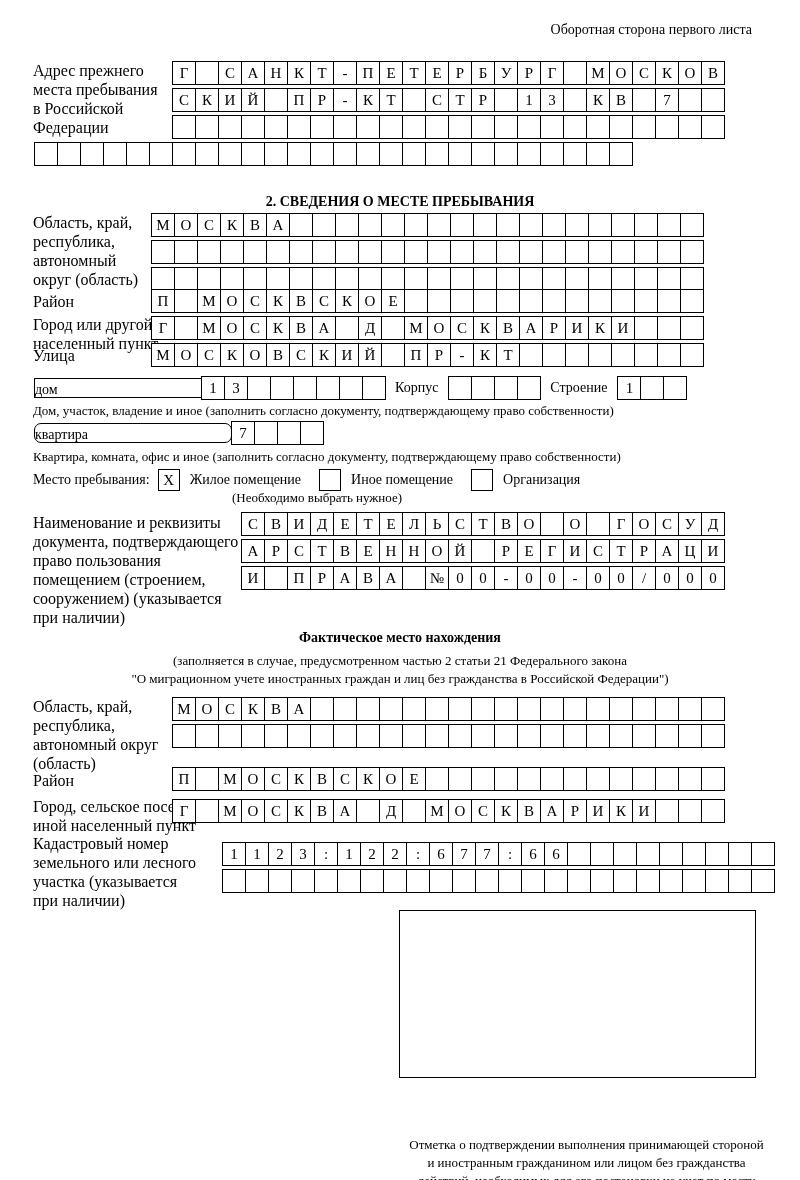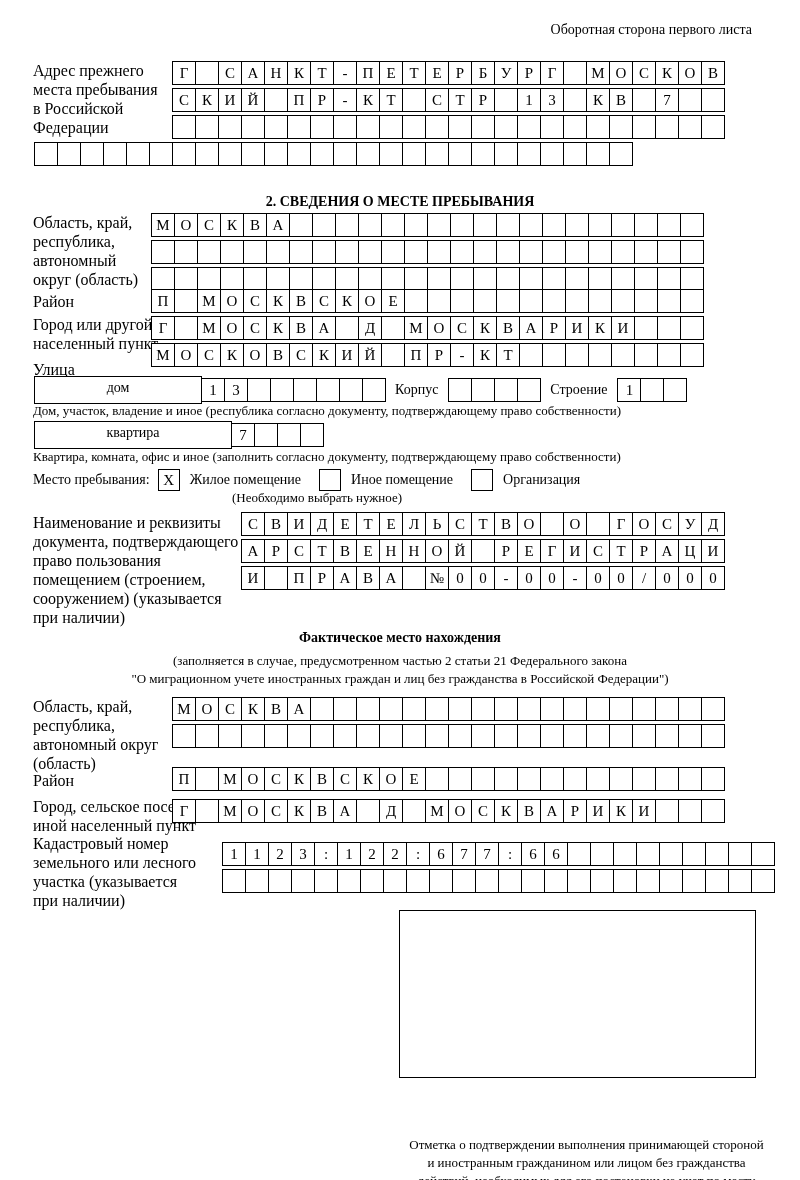--- a/index.html
+++ b/index.html
@@ -59,23 +59,22 @@
     margin-right: -1px;
     box-sizing: border-box;
     text-align: center;
     line-height: 22px;
     font-size: 15px;
     font-family: "Liberation Serif", serif;
     background: #fff;
   }
   .wide-label-box {
     border: 1px solid #000;
-    height: 28px;
+    height: 20px;
     box-sizing: border-box;
-    text-align: center;
     line-height: 22px;
     font-size: 14px;
     margin-right: -1px;
     background: #fff;
   }
   .inline-label {
     font-size: 14px;
     line-height: 24px;
     padding: 0 10px;
     white-space: nowrap;
@@ -359,21 +358,21 @@
       <div class="cell">А</div>
       <div class="cell">Р</div>
       <div class="cell">И</div>
       <div class="cell">К</div>
       <div class="cell">И</div>
       <div class="cell"></div>
       <div class="cell"></div>
       <div class="cell"></div>
     </div>
 
-  <div class="lbl" style="left:33px; top:360px;">Улица</div>
+  <div class="lbl" style="left:33px; top:346px;">Улица</div>
   <div class="row" id="s2-street" style="left:151px; top:343px;">
       <div class="cell">М</div>
       <div class="cell">О</div>
       <div class="cell">С</div>
       <div class="cell">К</div>
       <div class="cell">О</div>
       <div class="cell">В</div>
       <div class="cell">С</div>
       <div class="cell">К</div>
       <div class="cell">И</div>
@@ -414,24 +413,24 @@
         <div class="cell"></div>
       </div>
     <span class="inline-label">Строение</span>
     <div class="row" id="s2-stroenie" style="position:relative;">
         <div class="cell">1</div>
         <div class="cell"></div>
         <div class="cell"></div>
       </div>
   </div>
 
-  <div class="lbl small" style="left:33px; top:401px;">Дом, участок, владение и иное (республика согласно документу, подтверждающему право собственности)</div>
+  <div class="lbl small" style="left:33px; top:401px;">Дом, участок, владение и иное (заполнить согласно документу, подтверждающему право собственности)</div>
 
   <div class="flexrow" style="left:34px; top:421px;">
-    <div class="wide-label-box" style="width:198px;">квартира</div>
+    <div class="wide-label-box" style="width:198px;border-radius:7px;">квартира</div>
     <div class="row" id="s2-flat" style="position:relative;">
         <div class="cell">7</div>
         <div class="cell"></div>
         <div class="cell"></div>
         <div class="cell"></div>
       </div>
   </div>
 
   <div class="lbl small" style="left:33px; top:447px;">Квартира, комната, офис и иное (заполнить согласно документу, подтверждающему право собственности)</div>
 

